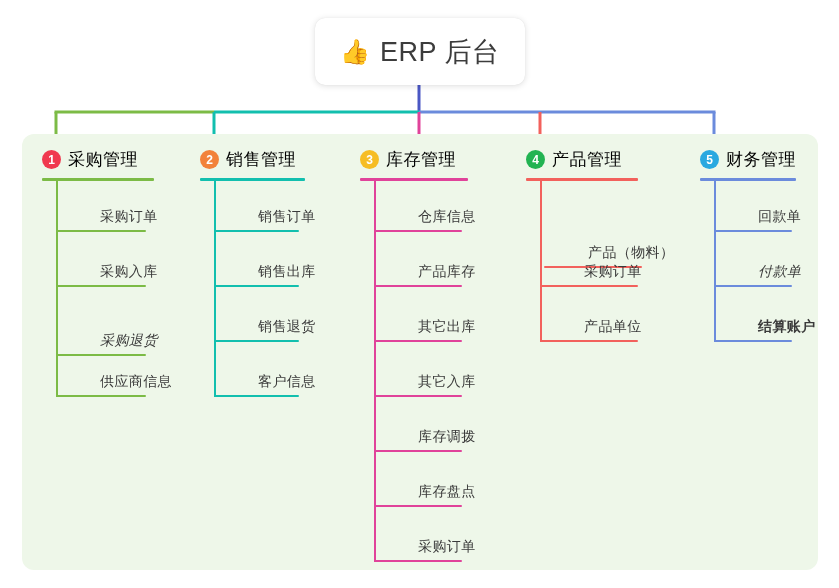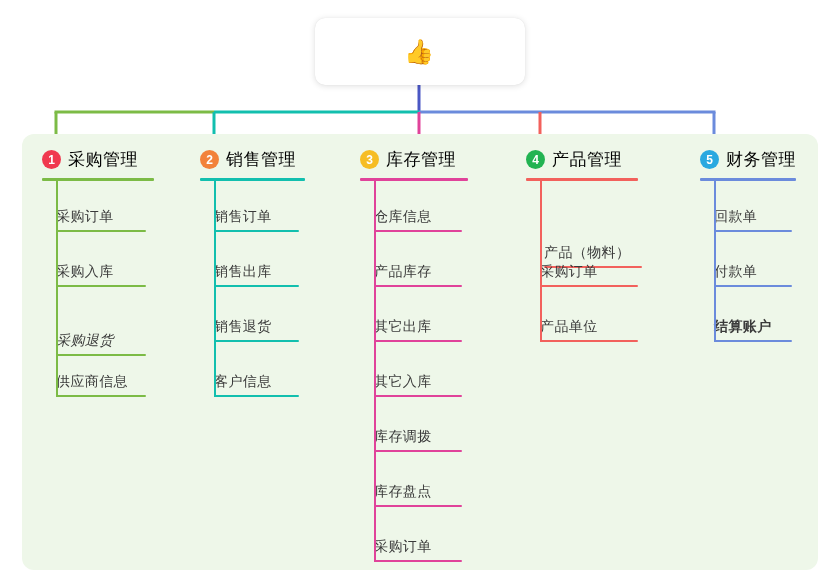--- a/index.html
+++ b/index.html
@@ -45,21 +45,21 @@
     display:flex;align-items:center;justify-content:center;
     flex:0 0 auto;line-height:1;
   }
   .col-title{font-size:17px;color:#000000;letter-spacing:.5px;}
   .head-rule{position:absolute;left:0;top:44px;height:3px;border-radius:1px;}
   .spine{position:absolute;width:2px;top:45px;}
 
   .item{position:absolute;}
   .item-text{
     position:absolute;left:0;bottom:6px;white-space:nowrap;
-    font-size:14px;color:#3a3a3a;letter-spacing:.4px;
+    font-size:14px;color:#3a3a3a;letter-spacing:.4px;padding-left:44px;
   }
   .item-rule{position:absolute;left:0;bottom:0;height:2px;border-radius:1px;}
 </style>
 </head>
 <body>
 
 <div id="canvas">
 
   <svg id="wires" viewBox="0 0 839 588" width="839" height="588">
     <g id="wire-group" stroke-width="3" fill="none" stroke-linecap="butt">
@@ -71,20 +71,21 @@
         <path d="M214 112 L214 148" stroke="#12bfae" stroke-width="3"></path>
         <path d="M419 112 L419 148" stroke="#e0439a" stroke-width="3"></path>
         <path d="M540 112 L540 148" stroke="#f2615c" stroke-width="3"></path>
         <path d="M714 112 L714 148" stroke="#6b8bdc" stroke-width="3"></path>
       </g>
   </svg>
 
   <div class="root-node">
     <div class="root-label">
       <span class="root-emoji">👍</span>
+      <span>ERP 后台</span>
     </div>
   </div>
 
   <div class="panel" id="panel">
       <div class="col" style="left: 20px; width: 152px;">
         <div class="col-head">
           <span class="badge" style="background: rgb(240, 57, 79);">1</span>
           <span class="col-title">采购管理</span>
         </div>
         <div class="head-rule" style="width: 112px; background: rgb(124, 187, 70);"></div>
@@ -189,21 +190,21 @@
       <div class="col" style="left: 678px; width: 136px;">
         <div class="col-head">
           <span class="badge" style="background: rgb(41, 168, 224);">5</span>
           <span class="col-title">财务管理</span>
         </div>
         <div class="head-rule" style="width: 96px; background: rgb(107, 139, 220);"></div>
         <div class="item" style="left: 14px; top: 72px; width: 78px; height: 26px;">
           <span class="item-text">回款单</span>
           <div class="item-rule" style="width: 78px; background: rgb(107, 139, 220);"></div>
         </div>
-        <div class="item" style="left: 14px; top: 127px; width: 78px; height: 26px;">
+        <div class="item" style="left: 14px; top: 127px; width: 78px; height: 26px; font-style: italic;">
           <span class="item-text">付款单</span>
           <div class="item-rule" style="width: 78px; background: rgb(107, 139, 220);"></div>
         </div>
         <div class="item" style="left: 14px; top: 182px; width: 78px; height: 26px; font-weight: bold;">
           <span class="item-text">结算账户</span>
           <div class="item-rule" style="width: 78px; background: rgb(107, 139, 220);"></div>
         </div>
         <div class="spine" style="left: 14px; height: 163px; background: rgb(107, 139, 220);"></div>
       </div>
     </div>

